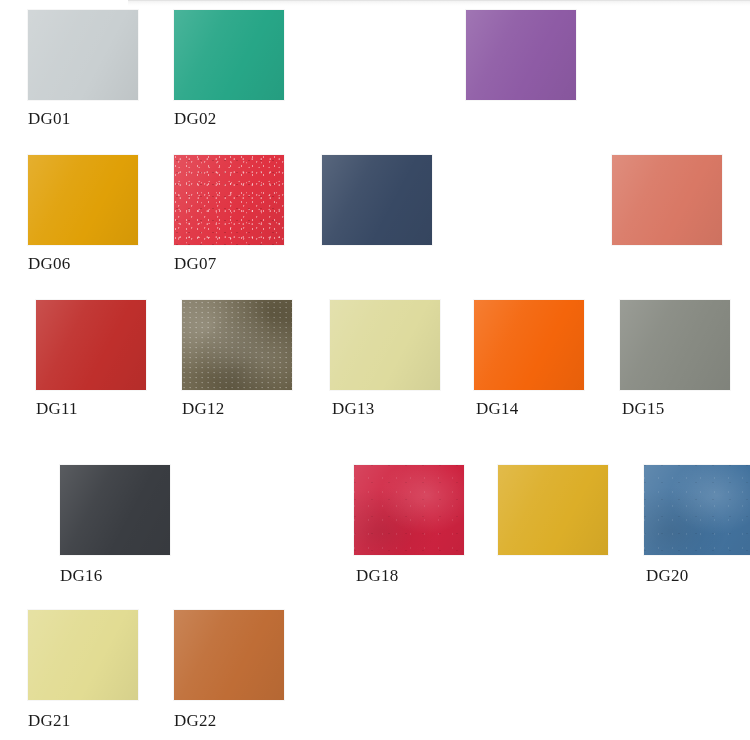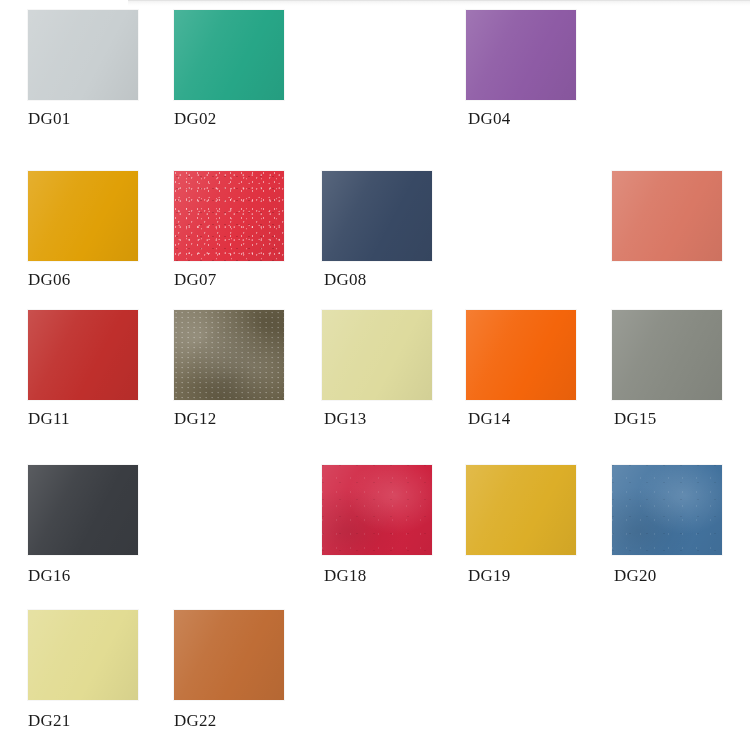--- a/index.html
+++ b/index.html
@@ -38,23 +38,23 @@
     height: 740px;
   }
 
   .swatch-row {
     position: absolute;
     left: 0;
     width: 642px;
     height: 145px;
   }
   .swatch-row.row-0 { top: 0px; }
-  .swatch-row.row-1 { top: 161px; }
-  .swatch-row.row-2 { top: 300px; }
-  .swatch-row.row-3 { top: 455px; }
+  .swatch-row.row-1 { top: 145px; }
+  .swatch-row.row-2 { top: 290px; margin-left: 8px; }
+  .swatch-row.row-3 { top: 455px; margin-left: 32px; }
   .swatch-row.row-4 { top: 600px; }
 
   .swatch-cell {
     position: absolute;
     top: 0;
     width: 140px;
     height: 145px;
   }
   .swatch-cell.col-0 { left: 14px; }
   .swatch-cell.col-1 { left: 160px; }
@@ -167,35 +167,33 @@
       <div class="swatch-cell col-0">
         <div class="swatch-chip " style="background-color: rgb(201, 207, 209);"></div>
         <div class="swatch-label">DG01</div>
       </div>
       <div class="swatch-cell col-1">
         <div class="swatch-chip " style="background-color: rgb(39, 166, 135);"></div>
         <div class="swatch-label">DG02</div>
       </div>
       <div class="swatch-cell col-3">
         <div class="swatch-chip " style="background-color: rgb(142, 91, 165);"></div>
-        <div class="swatch-label">DG04</div>
       </div>
     </div>
     <div class="swatch-row row-1">
       <div class="swatch-cell col-0">
         <div class="swatch-chip " style="background-color: rgb(224, 160, 7);"></div>
         <div class="swatch-label">DG06</div>
       </div>
       <div class="swatch-cell col-1">
         <div class="swatch-chip tex-speckle" style="background-color: rgb(224, 50, 65);"></div>
         <div class="swatch-label">DG07</div>
       </div>
       <div class="swatch-cell col-2">
         <div class="swatch-chip " style="background-color: rgb(56, 73, 100);"></div>
-        <div class="swatch-label">DG08</div>
       </div>
       <div class="swatch-cell col-4">
         <div class="swatch-chip " style="background-color: rgb(217, 120, 101);"></div>
       </div>
     </div>
     <div class="swatch-row row-2">
       <div class="swatch-cell col-0">
         <div class="swatch-chip " style="background-color: rgb(191, 47, 44);"></div>
         <div class="swatch-label">DG11</div>
       </div>
@@ -220,21 +218,20 @@
       <div class="swatch-cell col-0">
         <div class="swatch-chip " style="background-color: rgb(58, 61, 66);"></div>
         <div class="swatch-label">DG16</div>
       </div>
       <div class="swatch-cell col-2">
         <div class="swatch-chip tex-grain" style="background-color: rgb(207, 35, 64);"></div>
         <div class="swatch-label">DG18</div>
       </div>
       <div class="swatch-cell col-3">
         <div class="swatch-chip " style="background-color: rgb(220, 174, 40);"></div>
-        <div class="swatch-label">DG19</div>
       </div>
       <div class="swatch-cell col-4">
         <div class="swatch-chip tex-grain" style="background-color: rgb(67, 115, 159);"></div>
         <div class="swatch-label">DG20</div>
       </div>
     </div>
     <div class="swatch-row row-4">
       <div class="swatch-cell col-0">
         <div class="swatch-chip " style="background-color: rgb(226, 220, 147);"></div>
         <div class="swatch-label">DG21</div>

